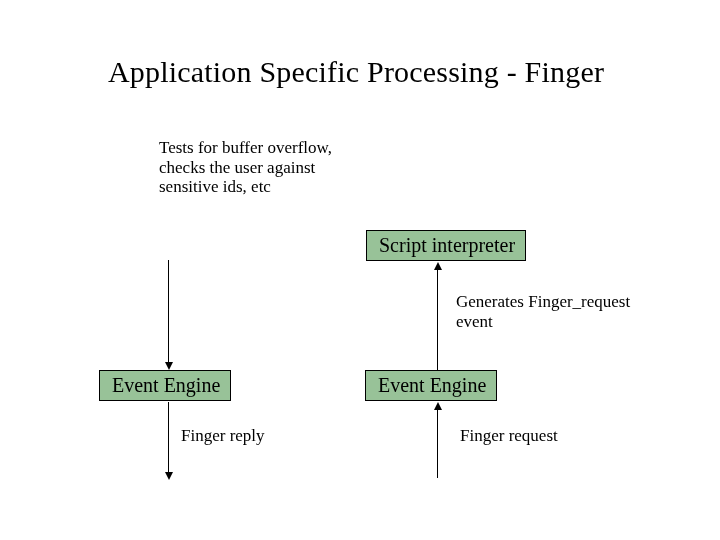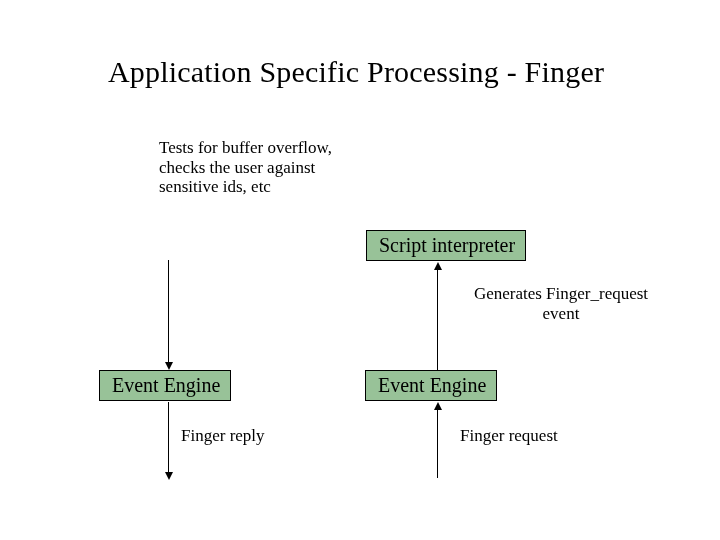--- a/index.html
+++ b/index.html
@@ -65,21 +65,21 @@
 
   <div class="slide-title">Application Specific Processing - Finger</div>
 
   <div class="txt" style="left:159px; top:138px; width:260px; white-space:pre-line;">Tests for buffer overflow,
 checks the user against
 sensitive ids, etc</div>
 
   <div class="greenbox" style="left:366px; top:230px;">Script interpreter</div>
 
 
-  <div class="txt" style="left:456px; top:284px; width:210px; white-space:pre-line;text-align:center;">Generates Finger_request
+  <div class="txt" style="left:456px; top:292px; width:210px; white-space:pre-line;">Generates Finger_request
 event</div>
 
   <div class="greenbox" style="left:99px; top:370px;">Event Engine</div>
 
   <div class="greenbox" style="left:365px; top:370px;">Event Engine</div>
 
   <div class="txt" style="left:460px; top:426px;">Finger request</div>
 
   <div class="txt" style="left:181px; top:426px;">Finger reply</div>
 

